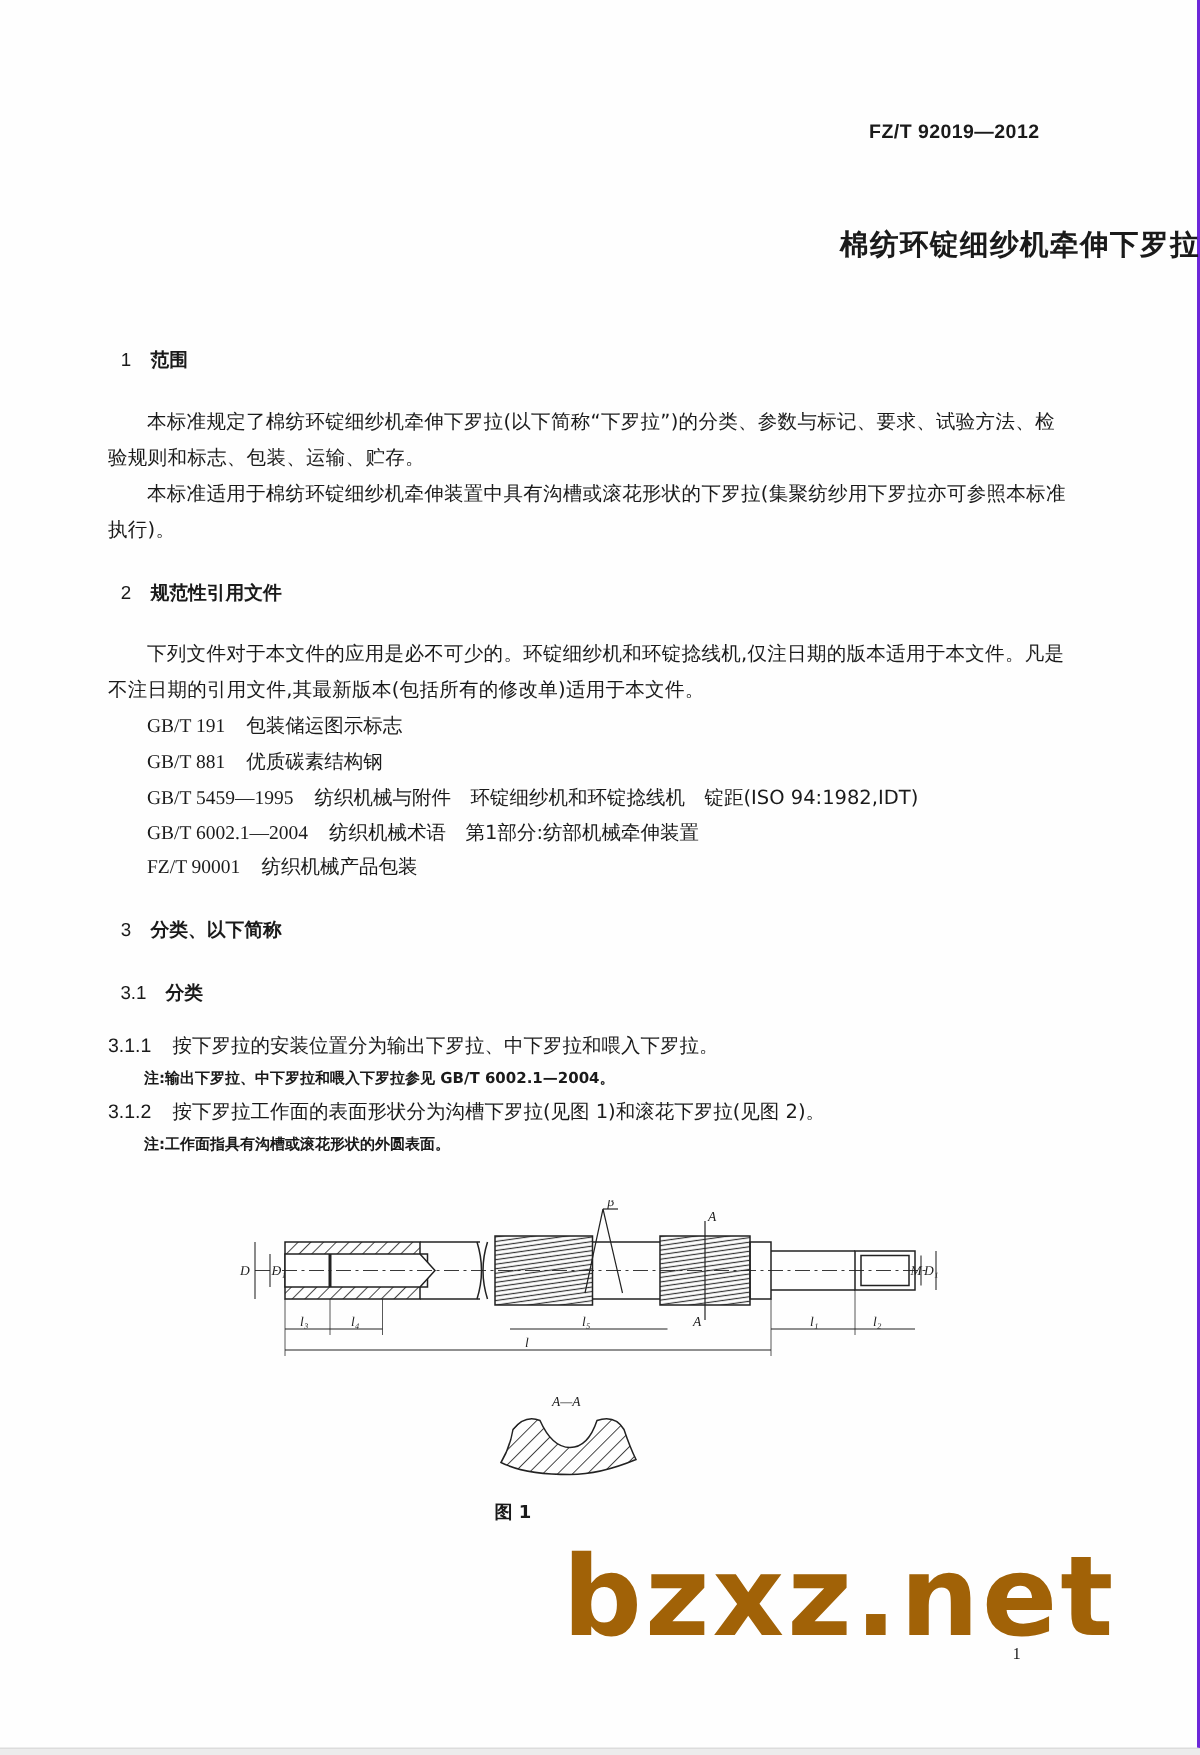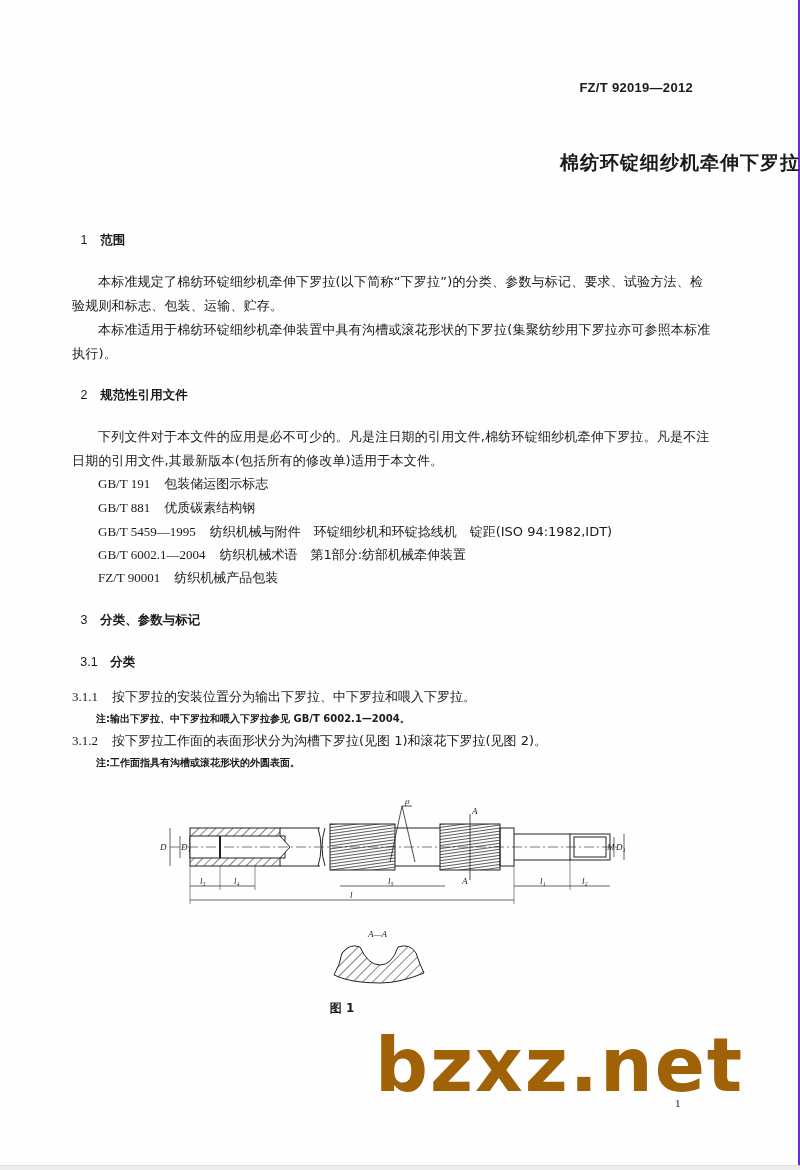--- a/index.html
+++ b/index.html
@@ -21,21 +21,21 @@
   }
   .h { position:absolute; left:72px; font-family:"DejaVu Sans", sans-serif; font-size:12.5px; font-weight:bold;text-align:center; }
   .h .num { display:inline-block; min-width:24px; font-weight:normal; font-family:"Liberation Sans", sans-serif; }
   .para {
     position:absolute; left:72px; width:640px; font-size:13px; line-height:24px;
     text-indent:26px; font-family:"DejaVu Sans", sans-serif; letter-spacing:0.2px;
   }
   .ref { position:absolute; left:98px; font-size:13px; font-family:"DejaVu Sans", sans-serif; white-space:nowrap; }
   .ref .code { font-family:"Liberation Serif", serif; margin-right:14px; }
   .clause { position:absolute; left:72px; font-size:13px; font-family:"DejaVu Sans", sans-serif; white-space:nowrap; }
-  .clause .num { font-family:Liberation Serif, serif; margin-right:14px; }
+  .clause .num { font-family:Liberation Sans, sans-serif; margin-right:14px; }
   .note { position:absolute; left:96px; font-size:10px; font-family:"DejaVu Sans", sans-serif; white-space:nowrap;font-weight:bold; }
   .figure { position:absolute; left:150px; top:800px; width:480px; height:110px; }
   .section { position:absolute; left:320px; top:925px; width:120px; height:70px; }
   .fig-caption { position:absolute; left:0; width:684px; top:1000px; text-align:center; font-family:"DejaVu Sans", sans-serif; font-size:12px; font-weight:bold; }
   .watermark {
     position:absolute; left:375px; top:1022px; font-family:"DejaVu Sans", sans-serif; font-weight:bold;
     font-size:74px; color:#a16207; letter-spacing:2px;
   }
   .page-num { position:absolute; left:675px; top:1097px; font-size:11px; font-family:"Liberation Serif", serif; }
 </style>
@@ -50,41 +50,41 @@
     <span class="num">1</span>
     <span>范围</span>
   </div>
   <div class="para" style="top:270px">本标准规定了棉纺环锭细纱机牵伸下罗拉(以下简称“下罗拉”)的分类、参数与标记、要求、试验方法、检验规则和标志、包装、运输、贮存。</div>
   <div class="para" style="top:318px">本标准适用于棉纺环锭细纱机牵伸装置中具有沟槽或滚花形状的下罗拉(集聚纺纱用下罗拉亦可参照本标准执行)。</div>
 
   <div class="h" style="top:387px">
     <span class="num">2</span>
     <span>规范性引用文件</span>
   </div>
-  <div class="para" style="top:425px">下列文件对于本文件的应用是必不可少的。凡是注日期的引用文件,棉纺环锭细纱机牵伸下罗拉。凡是不注日期的引用文件,其最新版本(包括所有的修改单)适用于本文件。</div>
+  <div class="para" style="top:425px">下列文件对于本文件的应用是必不可少的。环锭细纱机和环锭捻线机,仅注日期的版本适用于本文件。凡是不注日期的引用文件,其最新版本(包括所有的修改单)适用于本文件。</div>
 
   <div class="ref" style="top:475px">
     <span class="code">GB/T 191</span><span>包装储运图示标志</span>
   </div>
   <div class="ref" style="top:499px">
     <span class="code">GB/T 881</span><span>优质碳素结构钢</span>
   </div>
   <div class="ref" style="top:523px">
     <span class="code">GB/T 5459—1995</span><span>纺织机械与附件　环锭细纱机和环锭捻线机　锭距(ISO 94:1982,IDT)</span>
   </div>
   <div class="ref" style="top:546px">
     <span class="code">GB/T 6002.1—2004</span><span>纺织机械术语　第1部分:纺部机械牵伸装置</span>
   </div>
   <div class="ref" style="top:569px">
     <span class="code">FZ/T 90001</span><span>纺织机械产品包装</span>
   </div>
 
   <div class="h" style="top:612px">
     <span class="num">3</span>
-    <span>分类、参数与标记</span>
+    <span>分类、以下简称</span>
   </div>
   <div class="h" style="top:654px">
     <span class="num" style="min-width:34px">3.1</span>
     <span>分类</span>
   </div>
 
   <div class="clause" style="top:688px">
     <span class="num">3.1.1</span><span>按下罗拉的安装位置分为输出下罗拉、中下罗拉和喂入下罗拉。</span>
   </div>
   <div class="note" style="top:712px">注:输出下罗拉、中下罗拉和喂入下罗拉参见 GB/T 6002.1—2004。</div>

